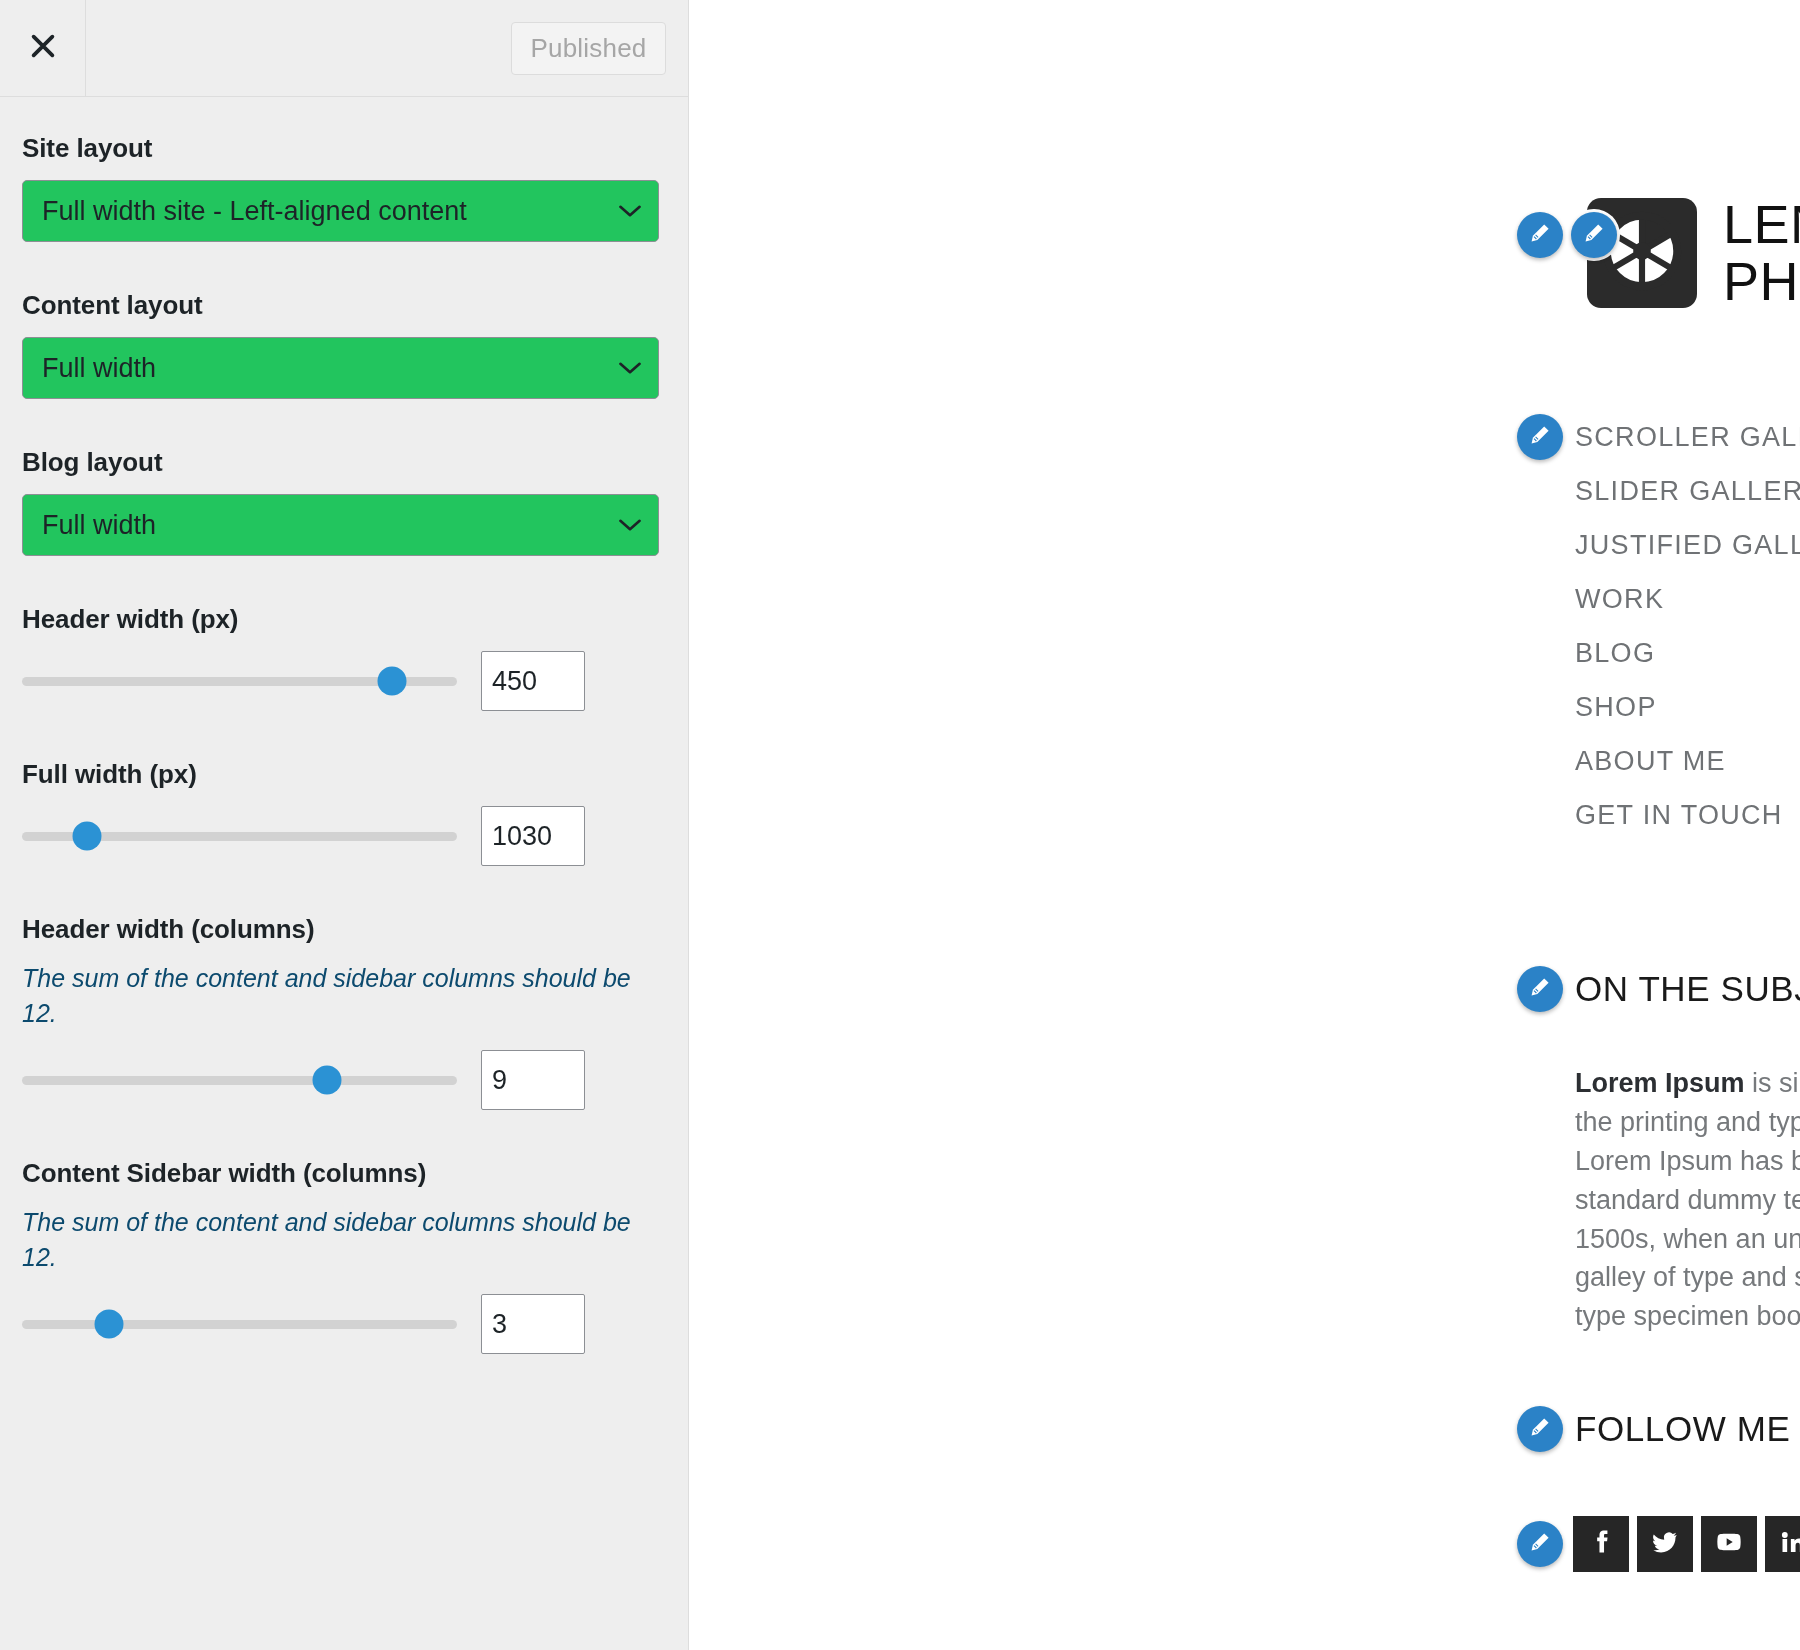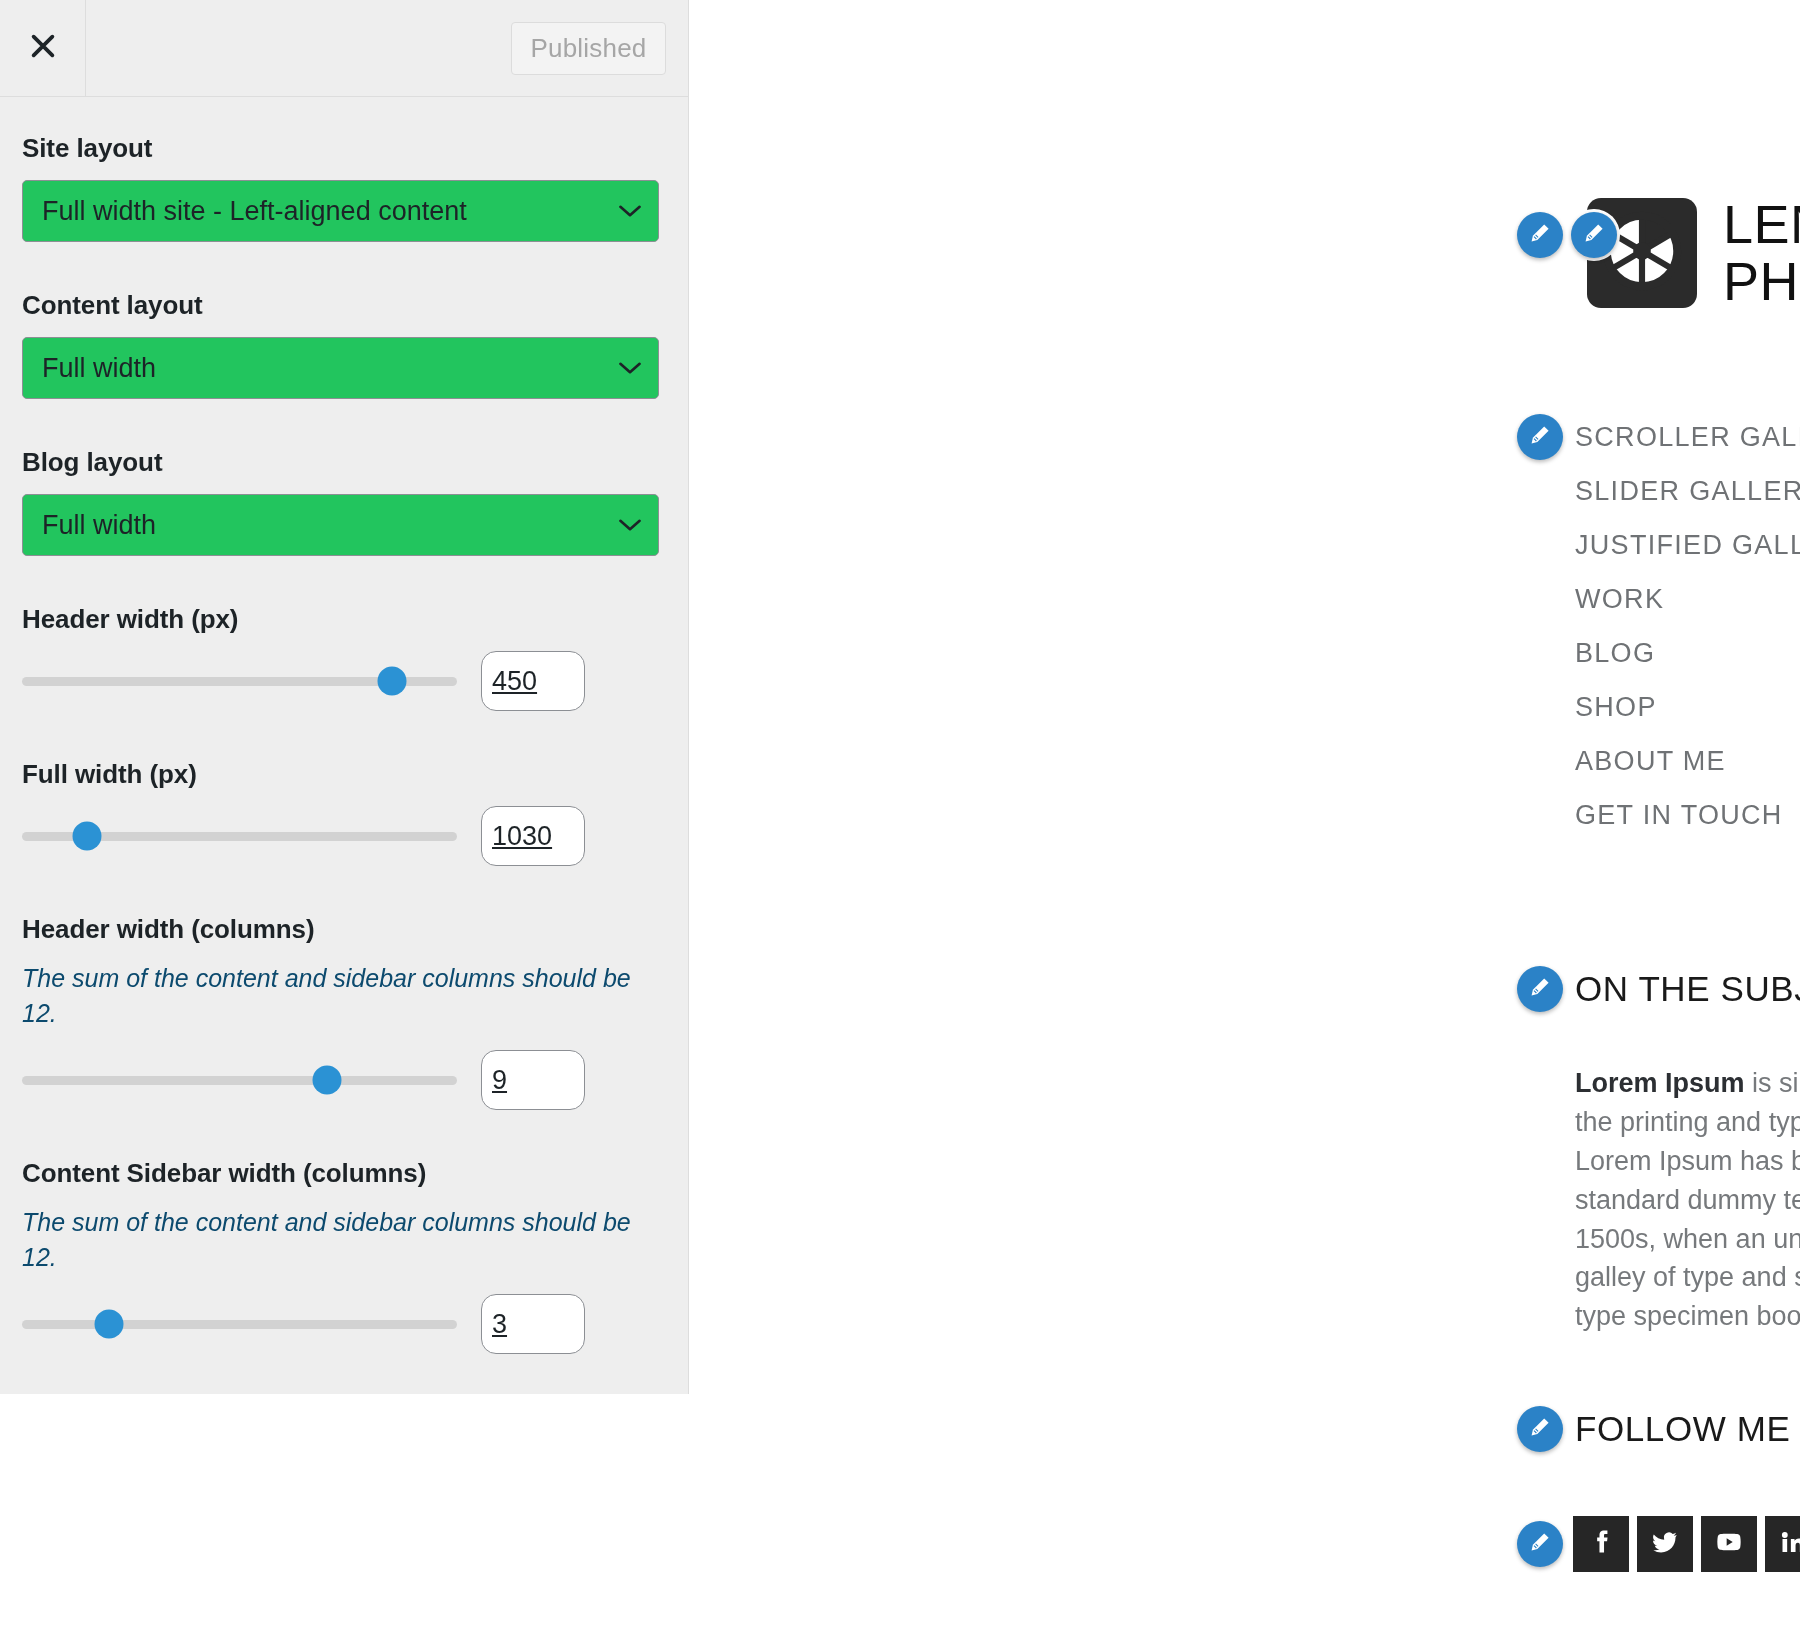--- a/index.html
+++ b/index.html
@@ -9,21 +9,21 @@
     overflow: hidden;
     font-family: "Liberation Sans", sans-serif;
     background: #fff;
   }
 
   
   #app { position: relative; width: 1800px; height: 1650px; display: flex; }
 
   
   #customizer {
-    width: 689px; height: 1394px;
+    width: 689px; height: 1650px;
     background: #eeeeee;
     border-right: 1px solid #dddddd;
     display: flex; flex-direction: column;
     flex: 0 0 689px;
     position: relative;
   }
 
   
   .cz-topbar {
     height: 97px; flex: 0 0 97px;
@@ -129,26 +129,26 @@
   }
   .slider-thumb {
     position: absolute; top: 50%;
     width: 29px; height: 29px;
     background: #2b92d4; border-radius: 50%;
     transform: translate(-50%, -50%);
     cursor: grab;
   }
   .num-input {
     width: 104px; height: 60px;
-    background: #fff; border: 1px solid #8c8f94; border-radius: 15px;
+    background: #fff; border: 1px solid #8c8f94; border-radius: 2px;
     font-size: 27px; color: #1d2327;
     padding: 3px 10px;
     font-family: "Liberation Sans", sans-serif;
     overflow: hidden; white-space: nowrap;
-    display: flex; align-items: center; text-decoration: underline;
+    display: flex; align-items: center;
   }
 
   
   #preview {
     flex: 1; position: relative; background: #ffffff;
     overflow: hidden;
   }
 
   .pv-inner { position: relative; width: 100%; height: 100%; }
 

